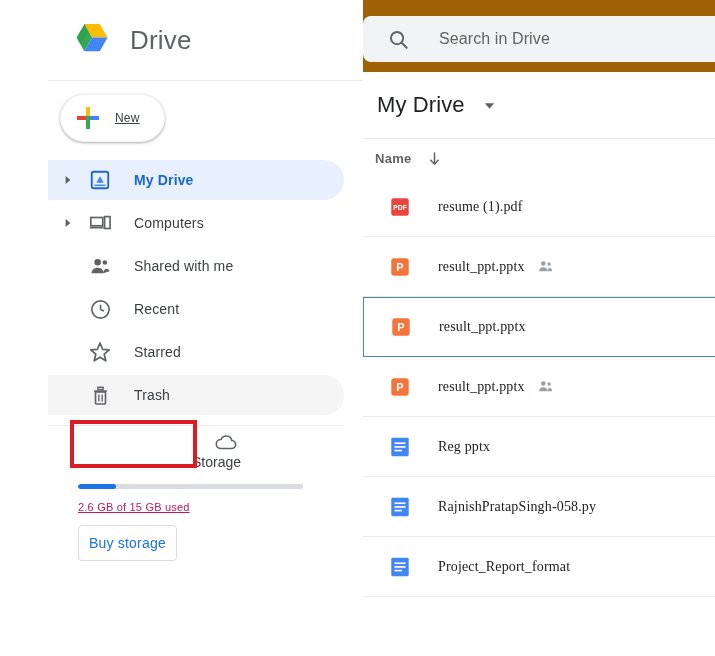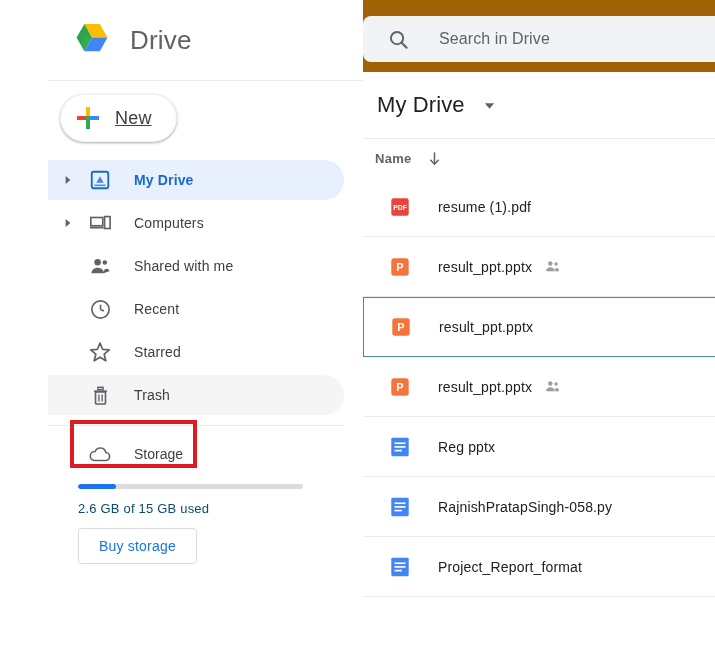--- a/index.html
+++ b/index.html
@@ -40,21 +40,21 @@
     display: inline-flex; align-items: center;
     height: 48px; padding: 0 24px 0 14px;
     border-radius: 24px;
     background: #ffffff;
     border: 1px solid #f1f1f1;
     box-shadow: 0 1px 3px rgba(60,64,67,.3), 0 1px 2px rgba(60,64,67,.15);
     cursor: pointer;
   }
   .new-btn .plus { width: 26px; height: 26px; flex: 0 0 26px; }
   .new-btn .new-label {
-    font-size: 18px; color: #3c4043;
+    font-size: 12px; color: #3c4043;
     margin-left: 14px; letter-spacing: .2px; text-decoration: underline;
   }
 
   .nav { margin-top: 6px; }
   .nav-item {
     position: relative;
     display: flex; align-items: center;
     height: 40px;
     margin: 3px 0;
     width: 296px;
@@ -81,43 +81,43 @@
   .nav-item.selected { background: #e8f0fe; }
   .nav-item.selected .nav-label { color: #1967d2; font-weight: bold; }
   .nav-item.hovered { background: #f5f5f5; }
 
   .storage-divider {
     width: 296px; height: 1px; background: #e8eaed;
     margin: 10px 0 0 0;
   }
   .storage-row {
     display: flex; align-items: center;
-    height: 48px; margin-top: 4px;
+    height: 48px; margin-top: 4px; flex-direction: column;
   }
   .storage-row .nav-icon {
     width: 24px; height: 24px; flex: 0 0 24px; margin-left: 40px;
     display: flex; align-items: center; justify-content: center;
   }
   .storage-row .nav-label {
     font-size: 14px; color: #3c4043; margin-left: 22px;
   }
   .progress-track {
     width: 225px; height: 5px; border-radius: 3px;
     background: #dadce0; margin: 6px 0 0 30px;
     overflow: hidden;
   }
   .progress-fill { height: 5px; background: #1a73e8; border-radius: 3px; }
   .storage-text {
-    font-size: 13px; color: #0c4a6e;
-    margin: 12px 0 0 30px; letter-spacing: .2px;
+    font-size: 11px; color: #be185d;
+    margin: 12px 0 0 30px; letter-spacing: .2px; text-decoration: underline;
   }
   .buy-btn {
     display: inline-block;
     margin: 12px 0 0 30px;
-    padding: 9px 20px;
+    padding: 9px 10px;
     border: 1px solid #dadce0;
     border-radius: 4px;
     background: #fff;
     color: #1a73e8;
     font-size: 14px;
     font-family: "Liberation Sans", sans-serif;
     cursor: pointer;
     letter-spacing: .2px;
   }
 
@@ -207,20 +207,21 @@
     background: #ffffff;
   }
   .file-row .f-icon {
     width: 24px; height: 24px; flex: 0 0 24px;
     display: flex; align-items: center; justify-content: center;
   }
   .file-row .f-name {
     font-size: 14px; color: #202124;
     margin-left: 26px; letter-spacing: .15px;
     white-space: nowrap;
+    font-family: Liberation Serif, serif;
   }
   .file-row .shared-ic {
     width: 20px; height: 20px; margin-left: 11px;
     display: flex; align-items: center; justify-content: center;
   }
 </style>
 </head>
 <body>
 
 <div class="app">

